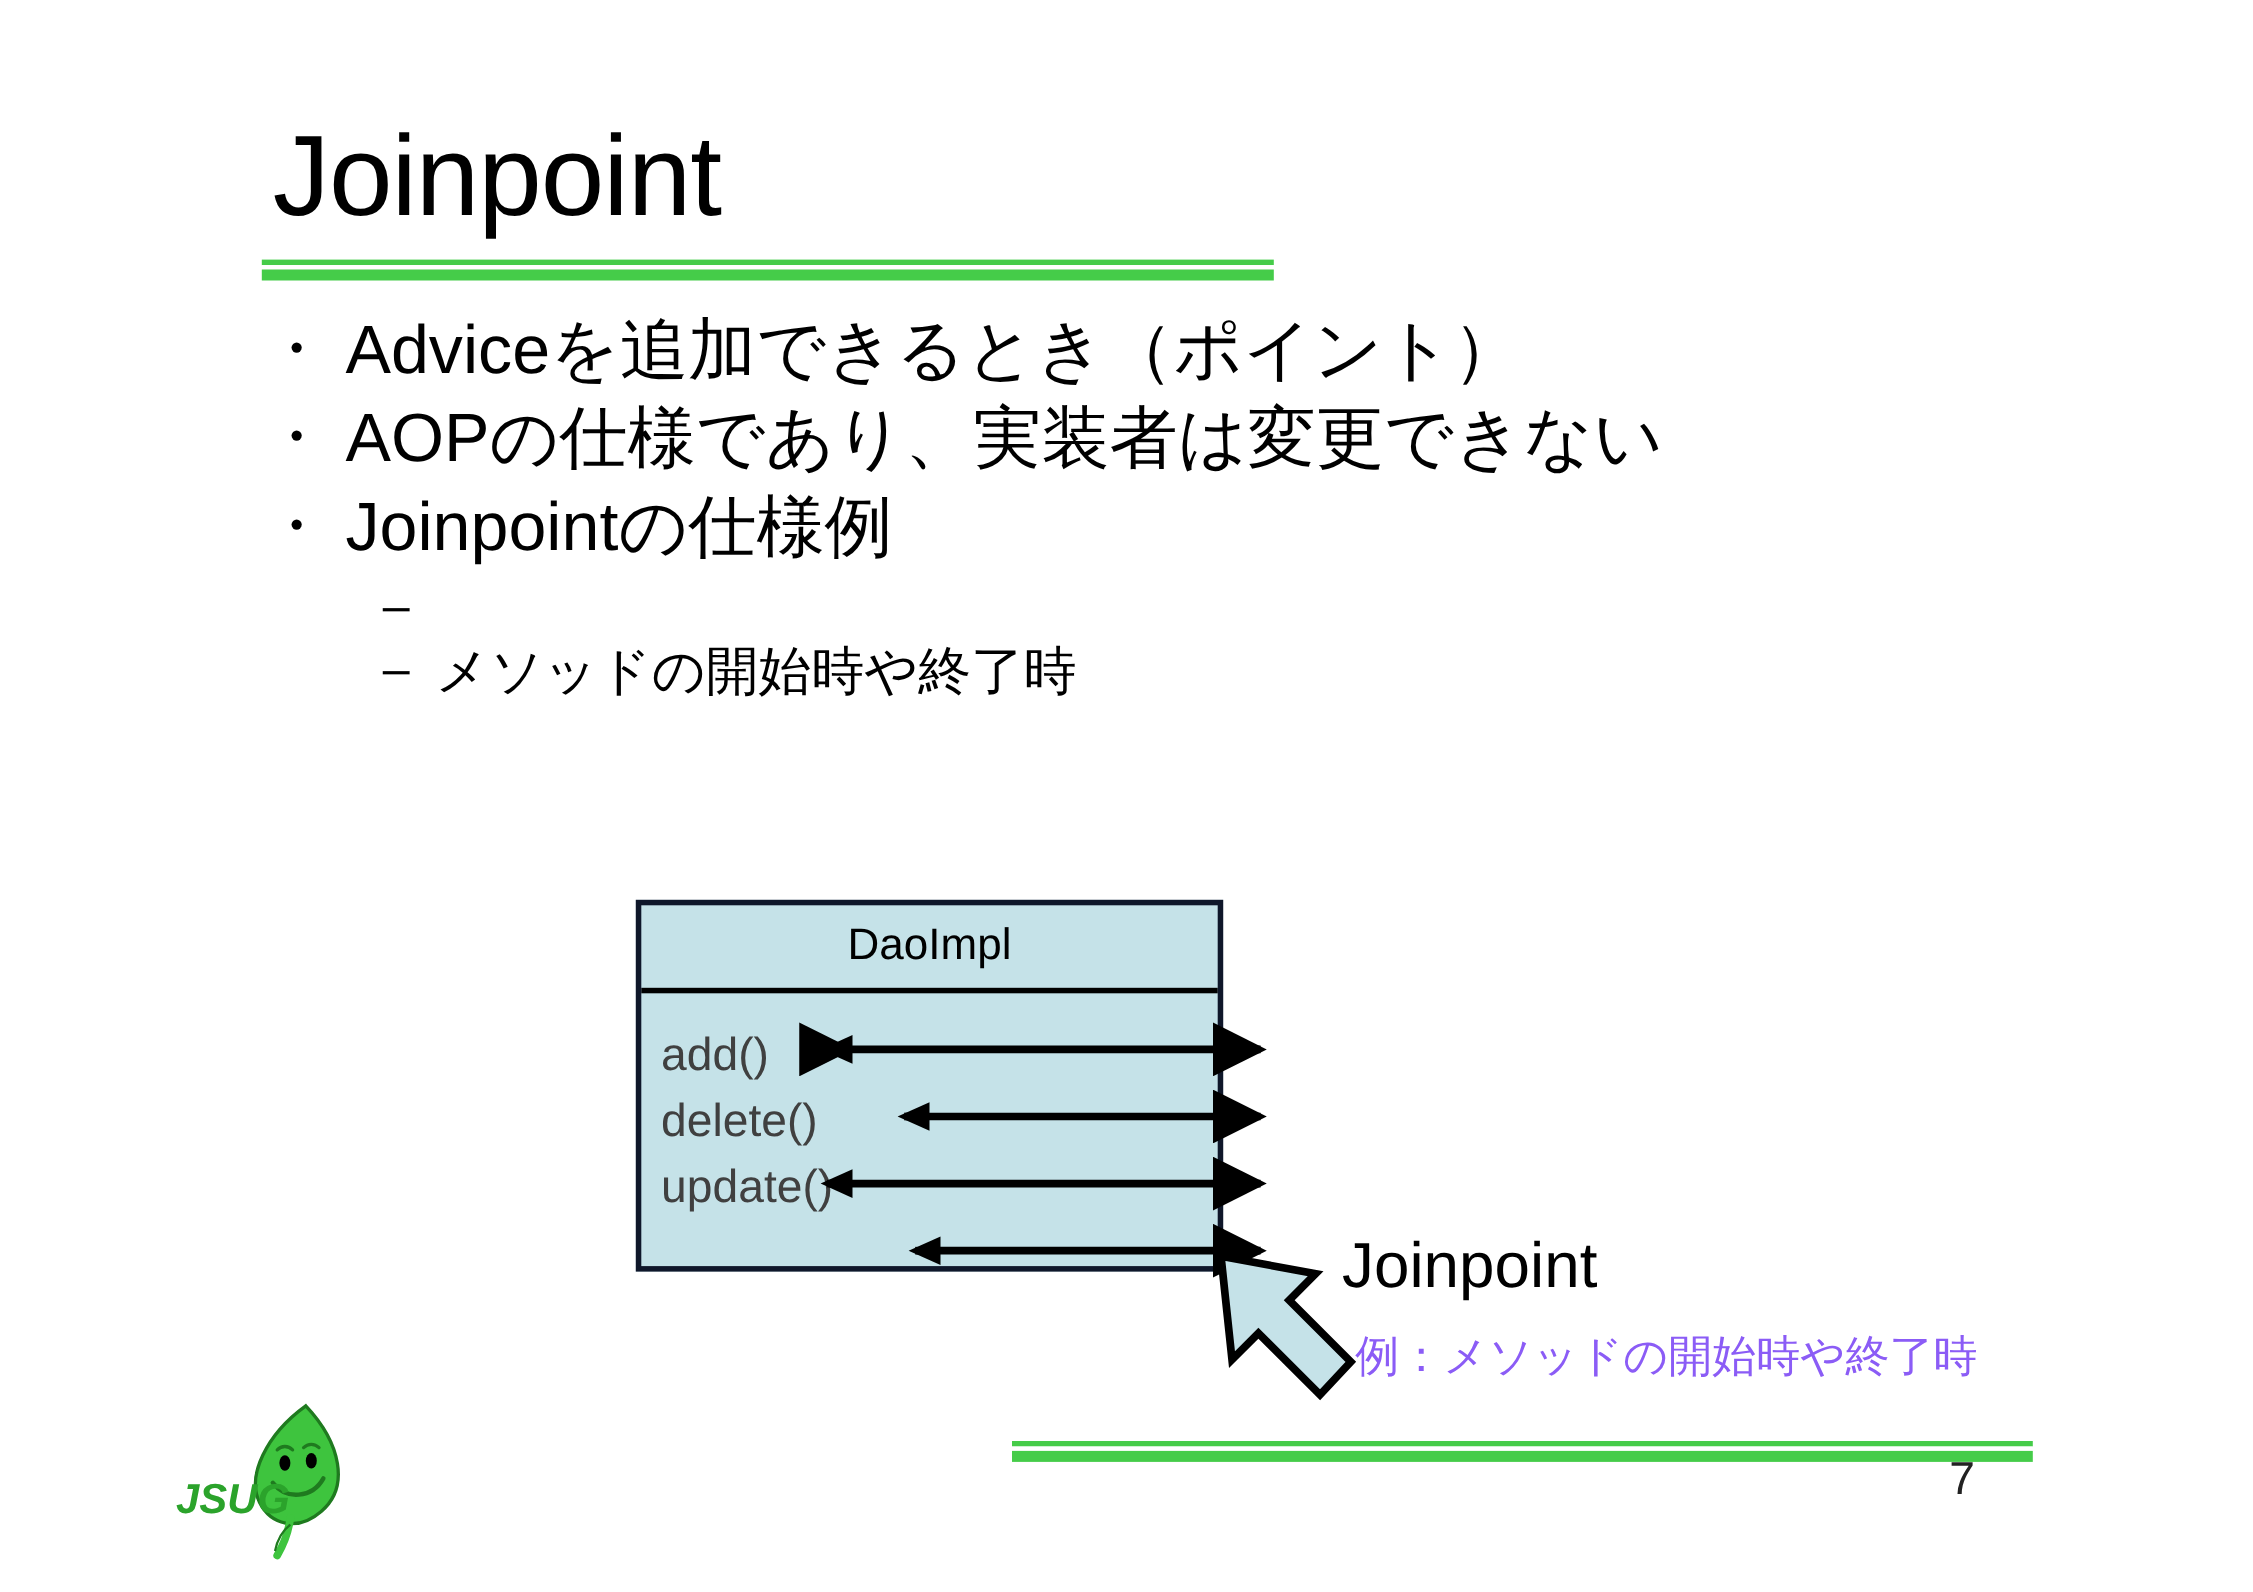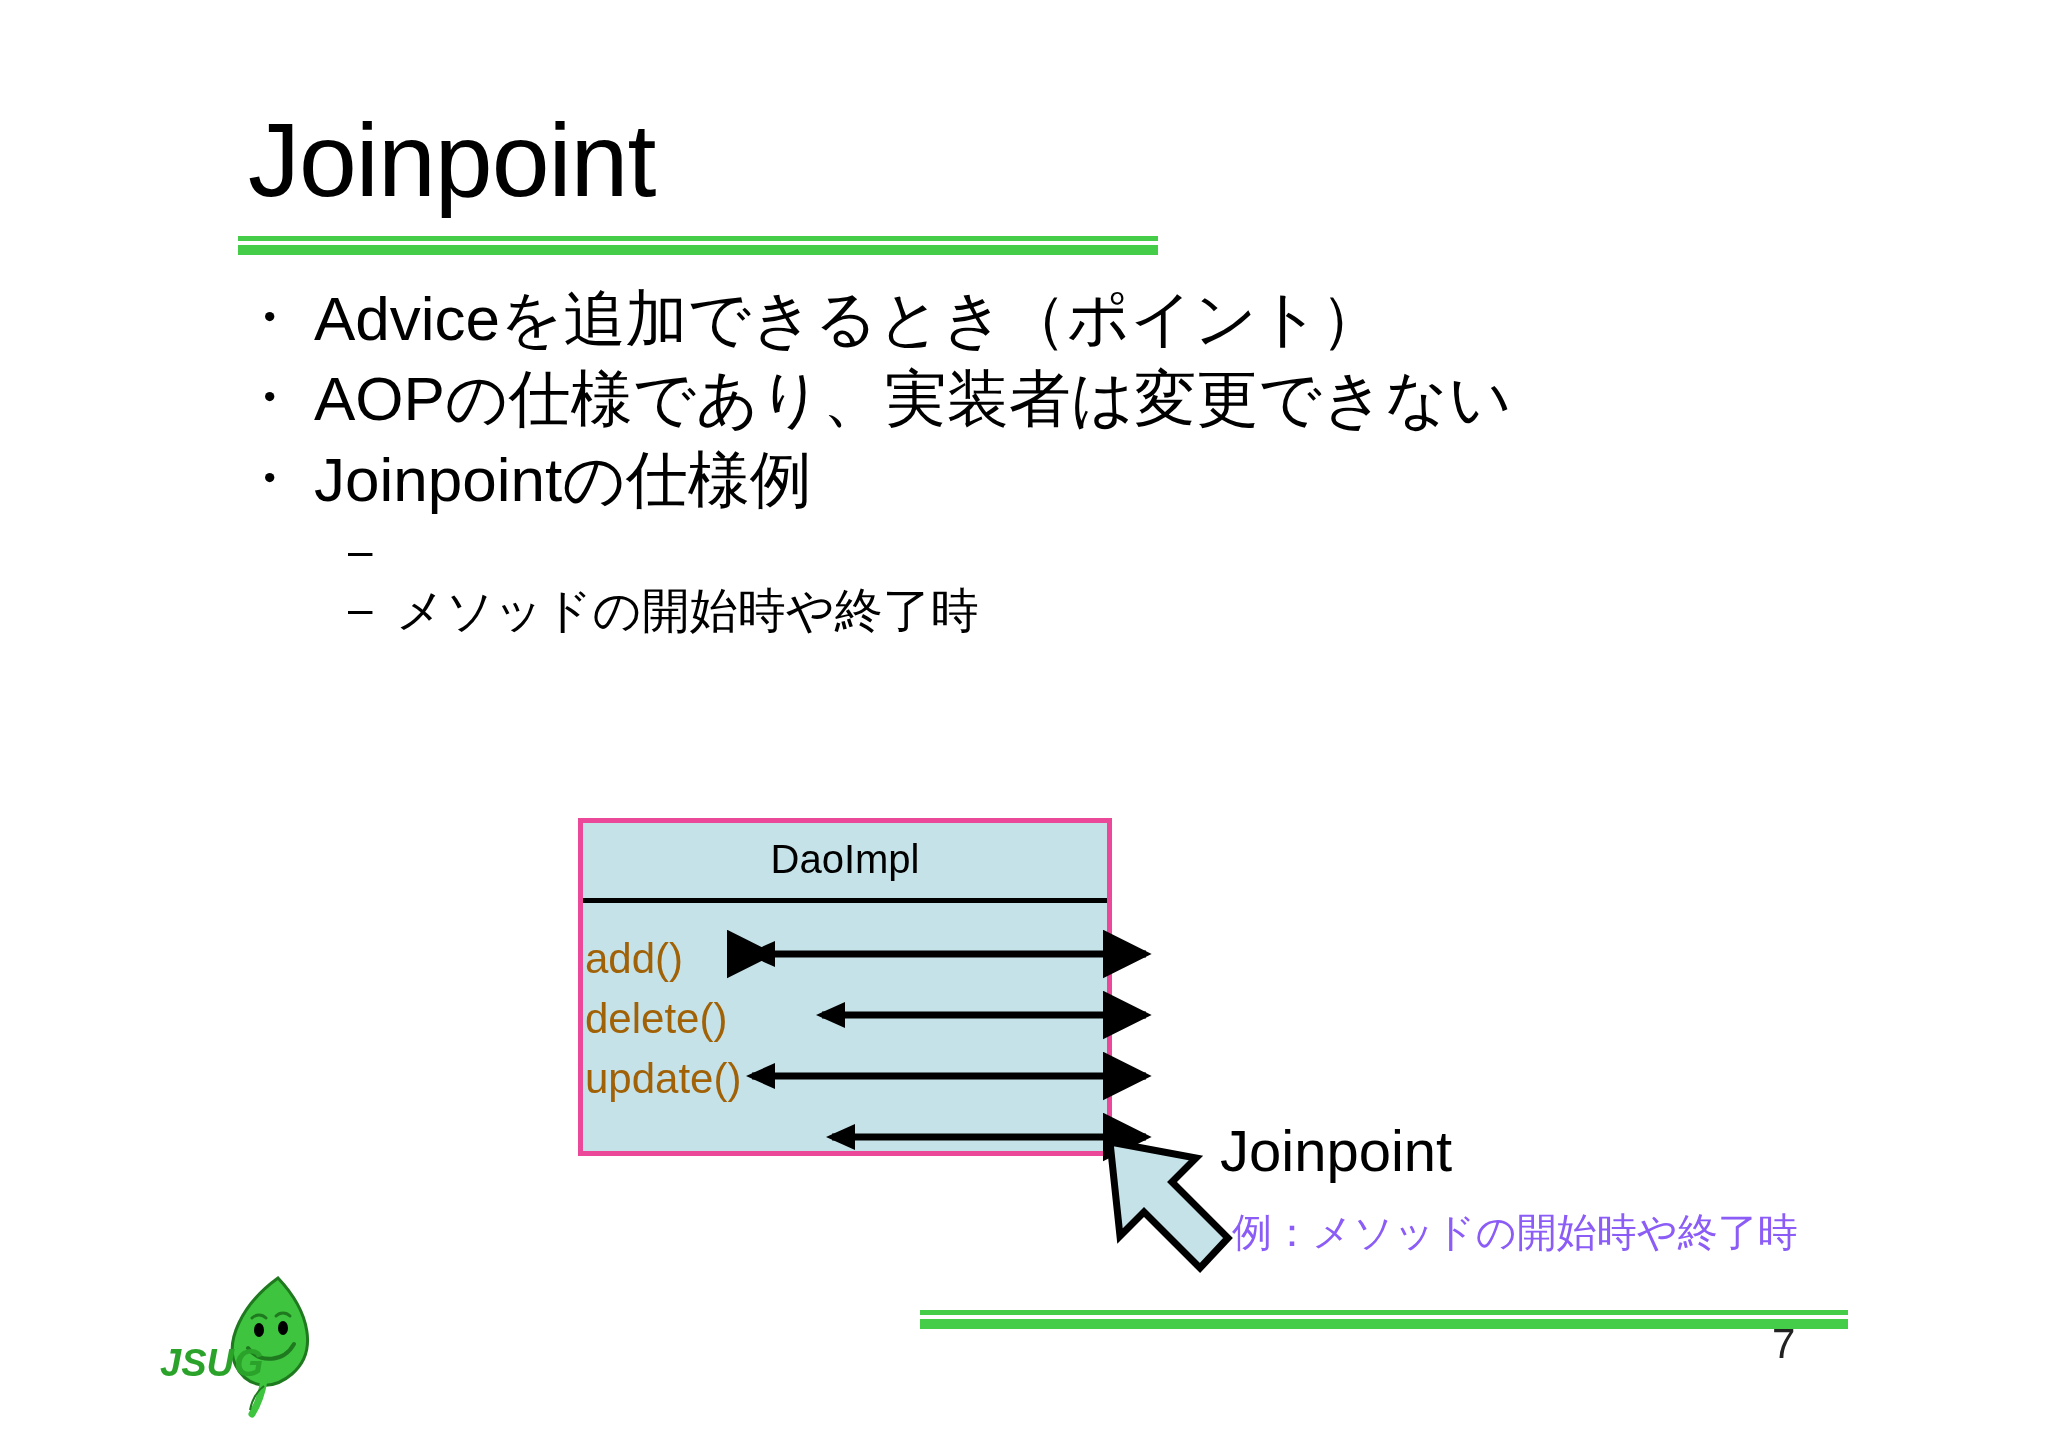--- a/index.html
+++ b/index.html
@@ -98,45 +98,45 @@
     font-size: 44px;
     line-height: 1.26;
   }
 
   
   #class-box {
     position: absolute;
     left: 578px;
     top: 818px;
     width: 534px;
-    border: 5px solid #ec4899;
+    border: 5px solid #0f172a;
     background: #c5e2e8;
     box-sizing: border-box;
   }
   #class-name {
     text-align: center;
     font-size: 40px;
     color: #000000;
     padding: 14px 0 16px 0;
     border-bottom: 5px solid #000000;
   }
   #class-methods {
     padding: 26px 0 42px 0;
   }
   .method-row {
     position: relative;
     height: 60px;
   }
   .method-label {
     position: absolute;
-    left: 2px;
+    left: 18px;
     top: 0;
     font-size: 42px;
     line-height: 60px;
-    color: #a16207;
+    color: #404040;
     white-space: nowrap;
   }
 
   
   #arrows {
     position: absolute;
     left: 0;
     top: 0;
     width: 2048px;
     height: 1447px;

